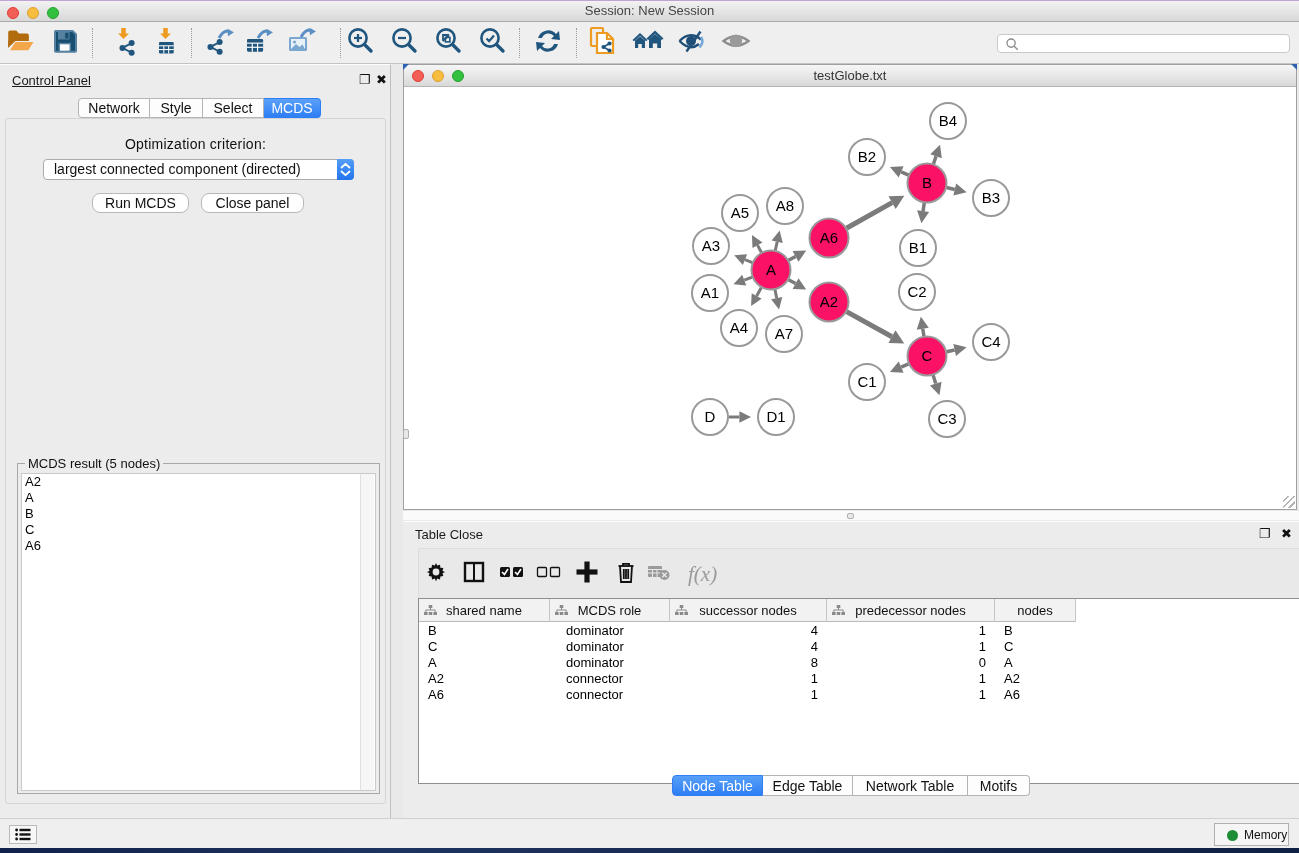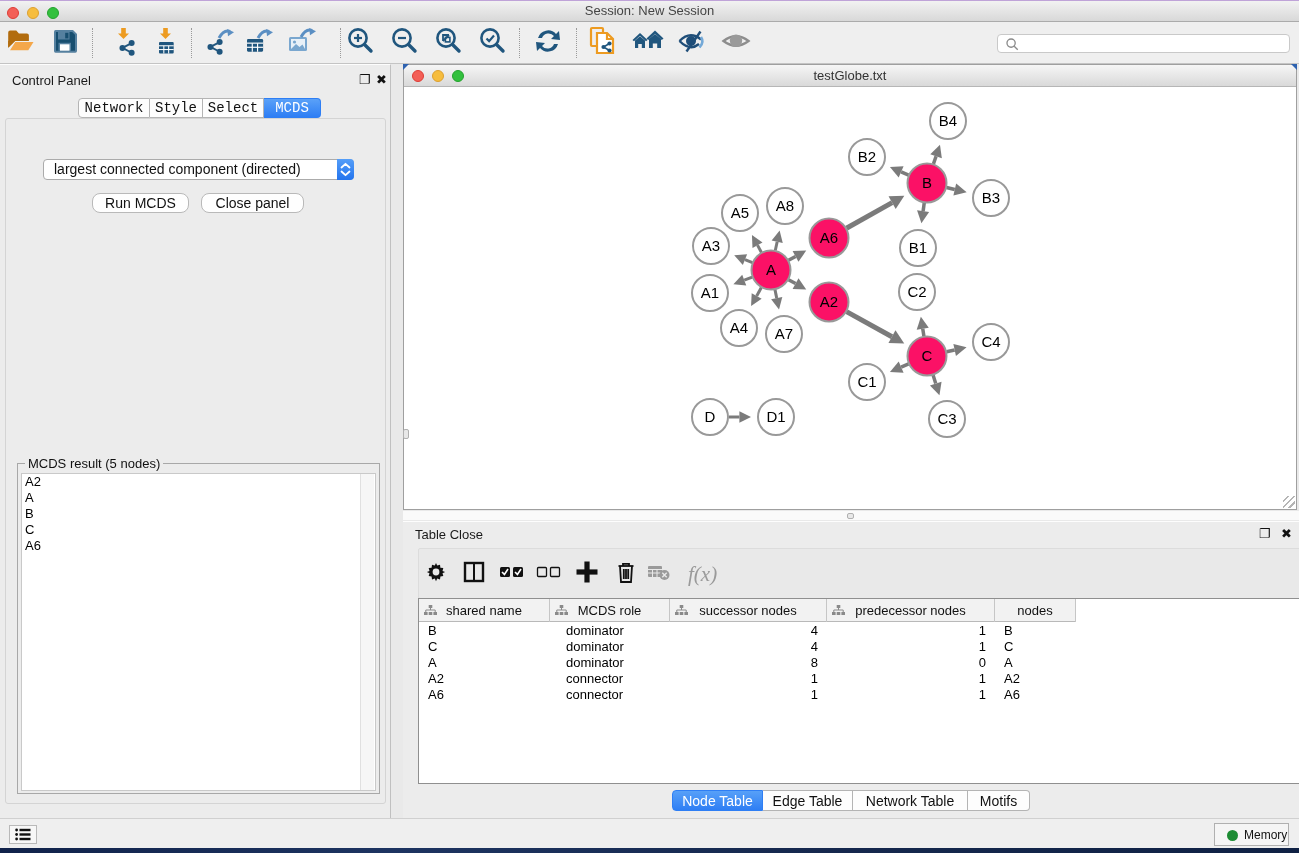--- a/index.html
+++ b/index.html
@@ -19,23 +19,23 @@
 
 
 #toolbar { left:0; top:22px; width:1299px; height:42px; background:#efefef; border-bottom:1px solid #c4c4c4; }
 .ticon { position:absolute; top:50%; transform:translate(-50%,-50%); }
 .tsep { position:absolute; top:6px; height:30px; width:0; border-left:1px dotted #9a9a9a; }
 #searchbox { position:absolute; left:997px; top:12px; width:293px; height:19px; background:#fff; border:1px solid #c9c9c9; border-radius:4px; }
 #searchbox svg { position:absolute; left:7px; top:2px; }
 
 
 #cpanel { left:0; top:64px; width:391px; height:754px; background:#ececec; border-right:1px solid #c0c0c0; border-top:1px solid #fdfdfd;}
-#cpanel .ptitle { position:absolute; left:12px; top:8px; font-size:13px; color:#1a1a1a; }
+#cpanel .ptitle { position:absolute; left:12px; top:8px; font-size:13px; color:#1a1a1a;text-decoration:underline; }
 .pbtns { position:absolute; top:10px; font-size:13px; color:#111; }
-.tabrow { position:absolute; left:78px; top:33px; height:20px; display:flex; font-size:14px;font-family:Liberation Mono, monospace; }
+.tabrow { position:absolute; left:78px; top:33px; height:20px; display:flex; font-size:14px; }
 .tabrow .tab { border:1px solid #b4b4b4; border-left:none; background:#fdfdfd; color:#111; line-height:19px; text-align:center;}
 .tabrow .tab:first-child { border-left:1px solid #b4b4b4; border-radius:4px 0 0 4px; }
 .tabrow .tab.sel { background:linear-gradient(#5aa1f8,#2e7ef4); color:#fff; border-color:#2e7ef4; border-radius:0 4px 4px 0; }
 #cpcontent { position:absolute; left:5px; top:53px; width:381px; height:686px; background:#ececec; border:1px solid #d4d4d4; border-radius:3px; }
 #optlabel { position:absolute; left:0; top:71px; width:391px; text-align:center; font-size:14px; letter-spacing:0.25px; color:#111; }
 #combo { position:absolute; left:43px; top:94px; width:311px; height:21px; background:#fff; border:1px solid #ababab; border-radius:4px; font-size:14px; color:#111; line-height:19px; padding-left:10px; }
 #combo .step { position:absolute; right:-1px; top:-1px; width:17px; height:21px; background:linear-gradient(#559ef8,#2374ee); border-radius:0 4px 4px 0; }
 #combo .step svg { position:absolute; left:2px; top:3px; }
 .btn { position:absolute; height:20px; background:#fefefe; border:1px solid #b9b9b9; border-radius:8px; font-size:14px; color:#111; text-align:center; line-height:18px; }
 #groupbox { position:absolute; left:17px; top:398px; width:363px; height:331px; border:1px solid #a8a8a8; }
@@ -53,21 +53,21 @@
   background:repeating-linear-gradient(135deg, transparent 0 3px, #b5b5b5 3px 4.5px); }
 
 
 #tpanel { left:403px; top:521px; width:896px; height:297px; background:#ececec; border-top:1px solid #fdfdfd; }
 #tpanel .ptitle { position:absolute; left:12px; top:5px; font-size:13px; color:#1a1a1a; }
 #ttoolbar { position:absolute; left:15px; top:26px; width:1274px; height:51px; background:#e9e9e9; border:1px solid #dcdcdc; border-radius:2px;}
 #ttable { position:absolute; left:15px; top:76px; width:1274px; height:186px; background:#fff; border:1px solid #8f8f8f; }
 #thead { position:absolute; left:0; top:0; width:657px; height:23px; background:#f2f2f2; border-bottom:1px solid #b9b9b9; font-size:13px; color:#111;}
 #thead .hc { position:absolute; top:0; height:23px; border-right:1px solid #c6c6c6; text-align:center; line-height:23px; }
 .trow { position:absolute; font-size:13px; color:#000; height:16px; line-height:16px; }
-.btabs { position:absolute; left:269px; top:268px; height:21px; display:flex; font-size:14px; }
+.btabs { position:absolute; left:269px; top:253px; height:21px; display:flex; font-size:14px; }
 .btabs .tab { border:1px solid #b4b4b4; border-left:none; background:#fdfdfd; color:#111; line-height:20px; text-align:center; }
 .btabs .tab.sel { background:linear-gradient(#57a0f8,#2e7ef4); color:#fff; border:1px solid #2e7ef4; border-radius:4px 0 0 4px; }
 .btabs .tab:last-child { border-radius:0 4px 4px 0; }
 
 
 #statusbar { left:0; top:818px; width:1299px; height:30px; background:#efefef; border-top:1px solid #d0d0d0; }
 #listbtn { position:absolute; left:9px; top:6px; width:28px; height:19px; background:#f7f7f7; border:1px solid #b9b9b9; }
 #membtn { position:absolute; right:10px; top:4px; width:75px; height:23px; background:#f5f5f5; border:1px solid #b0b0b0; font-size:12px; color:#111; }
 #membtn .dot { position:absolute; left:12px; top:6px; width:11px; height:11px; border-radius:50%; background:#1d8c34; }
 #membtn .mtxt { position:absolute; left:29px; top:4px; }
@@ -247,20 +247,21 @@
   <div class="ptitle">Control Panel</div>
   <div class="pbtns" style="left:359px; top:7px;">❐</div>
   <div class="pbtns" style="left:376px; top:7px;">✖</div>
   <div class="tabrow">
     <div class="tab" style="width:72px">Network</div>
       <div class="tab" style="width:53px">Style</div>
       <div class="tab" style="width:61px">Select</div>
       <div class="tab sel" style="width:57px">MCDS</div>
   </div>
   <div id="cpcontent"></div>
+  <div id="optlabel">Optimization criterion:</div>
   <div id="combo">largest connected component (directed)
     <div class="step">
         <svg width="13" height="15" viewBox="0 0 13 15">
           <path d="M2.5 5.5 L6.5 1.8 L10.5 5.5" fill="none" stroke="#fff" stroke-width="1.8" stroke-linecap="round" stroke-linejoin="round"></path>
           <path d="M2.5 9.5 L6.5 13.2 L10.5 9.5" fill="none" stroke="#fff" stroke-width="1.8" stroke-linecap="round" stroke-linejoin="round"></path>
         </svg>
       </div>
   </div>
   <div class="btn" style="left:92px; top:128px; width:97px;">Run MCDS</div>
   <div class="btn" style="left:201px; top:128px; width:103px;">Close panel</div>

